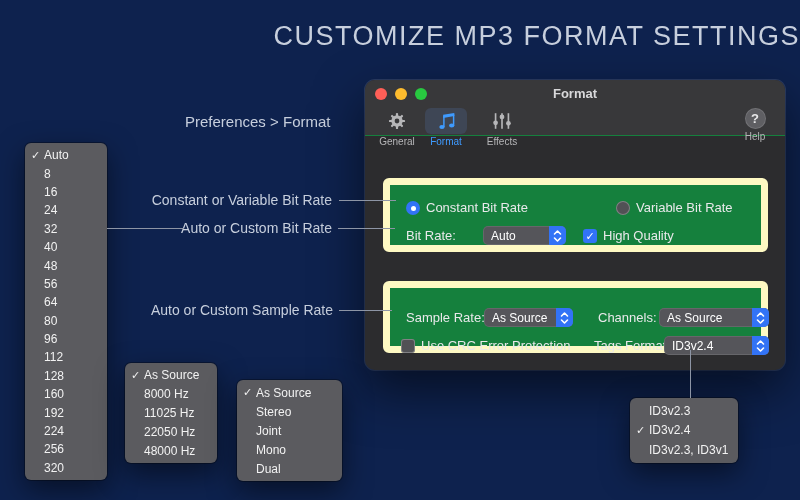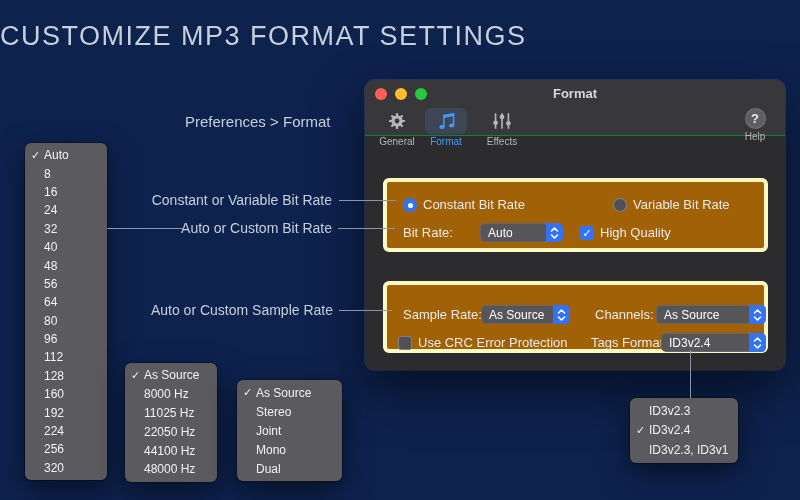--- a/index.html
+++ b/index.html
@@ -1,19 +1,19 @@
 <!DOCTYPE html>
 <html><head>
 <meta charset="utf-8">
 <style>
   * { box-sizing: border-box; margin: 0; padding: 0; }
   body { background:#0e224e; font-family:"Liberation Sans","DejaVu Sans",sans-serif; }
   .stage { position:relative; width:800px; height:500px; background:#0e224e; overflow:hidden; }
 
-  .page-title { position:absolute; top:21px; left:0; width:100%; text-align:left;
+  .page-title { position:absolute; top:21px; left:0; width:100%; text-align:right;
     font-size:27px; font-weight:400; letter-spacing:1.5px; color:#c7cfdd; }
   .breadcrumb { position:absolute; left:185px; top:113px; font-size:15px; color:#c7cfdd; }
 
   .ann { position:absolute; font-size:14px; color:#c7cfdd; line-height:15px; }
   .ann-1 { left:120px; top:193px; width:212px; text-align:right; }
   .ann-2 { left:120px; top:221px; width:212px; text-align:right; }
   .ann-3 { left:120px; top:303px; width:213px; text-align:right; }
   .ann-4 { left:140px; top:320px; width:200px; text-align:center; }
 
   .line { position:absolute; background:#8d95a5; z-index:40; }
@@ -52,22 +52,22 @@
   .tb-general{left:7px; width:50px;} .tb-format{left:55px; width:52px;}
   .tb-effects{left:111px; width:52px;} .tb-tags{left:161px; width:50px;}
   .tb-help{right:8px; width:44px;}
   .help-btn { width:21px; height:21px; border-radius:50%; background:#5f5f63; color:#e8e8ea;
     font-size:13px; font-weight:700; display:flex; align-items:center; justify-content:center;
     box-shadow: inset 0 0 0 1px rgba(255,255,255,.12); }
 
   .content { position:absolute; top:77px; left:0; right:0; bottom:0; }
   .section-label { position:absolute; left:25px; font-size:11px; font-weight:700; color:#bdbdbf;margin-top:36px; }
   .sl1 { top:7px; } .sl2 { top:106px; }
-  .group { position:absolute; left:18px; width:385px; background:#a16207;
-    border:4px solid #fef9c3; border-radius:6px; }
+  .group { position:absolute; left:18px; width:385px; background:#15803d;
+    border:7px solid #fef9c3; border-radius:6px; }
   .g1 { top:21px; height:74px; } .g2 { top:124px; height:72px; }
 
   .ctl-label { position:absolute; font-size:13px; color:#e9e9eb; line-height:14px; white-space:nowrap; }
 
   .radio { position:absolute; width:14px; height:14px; border-radius:50%; }
   .radio.on { background:#3273f6; }
   .radio.on::after { content:""; position:absolute; left:4.5px; top:4.5px; width:5px; height:5px;
     border-radius:50%; background:#fff; }
   .radio.off { background:#515155; box-shadow: inset 0 0 0 1px rgba(255,255,255,.28); }
 
@@ -184,24 +184,20 @@
         <span class="check"></span>
         <span>8000 Hz</span>
       </div>
       <div class="menu-item">
         <span class="check"></span>
         <span>11025 Hz</span>
       </div>
       <div class="menu-item">
         <span class="check"></span>
         <span>22050 Hz</span>
-      </div>
-      <div class="menu-item">
-        <span class="check"></span>
-        <span>44100 Hz</span>
       </div>
       <div class="menu-item">
         <span class="check"></span>
         <span>48000 Hz</span>
       </div>
     </div>
   <div class="menu menu-channels">
       <div class="menu-item">
         <span class="check">✓</span>
         <span>As Source</span>

